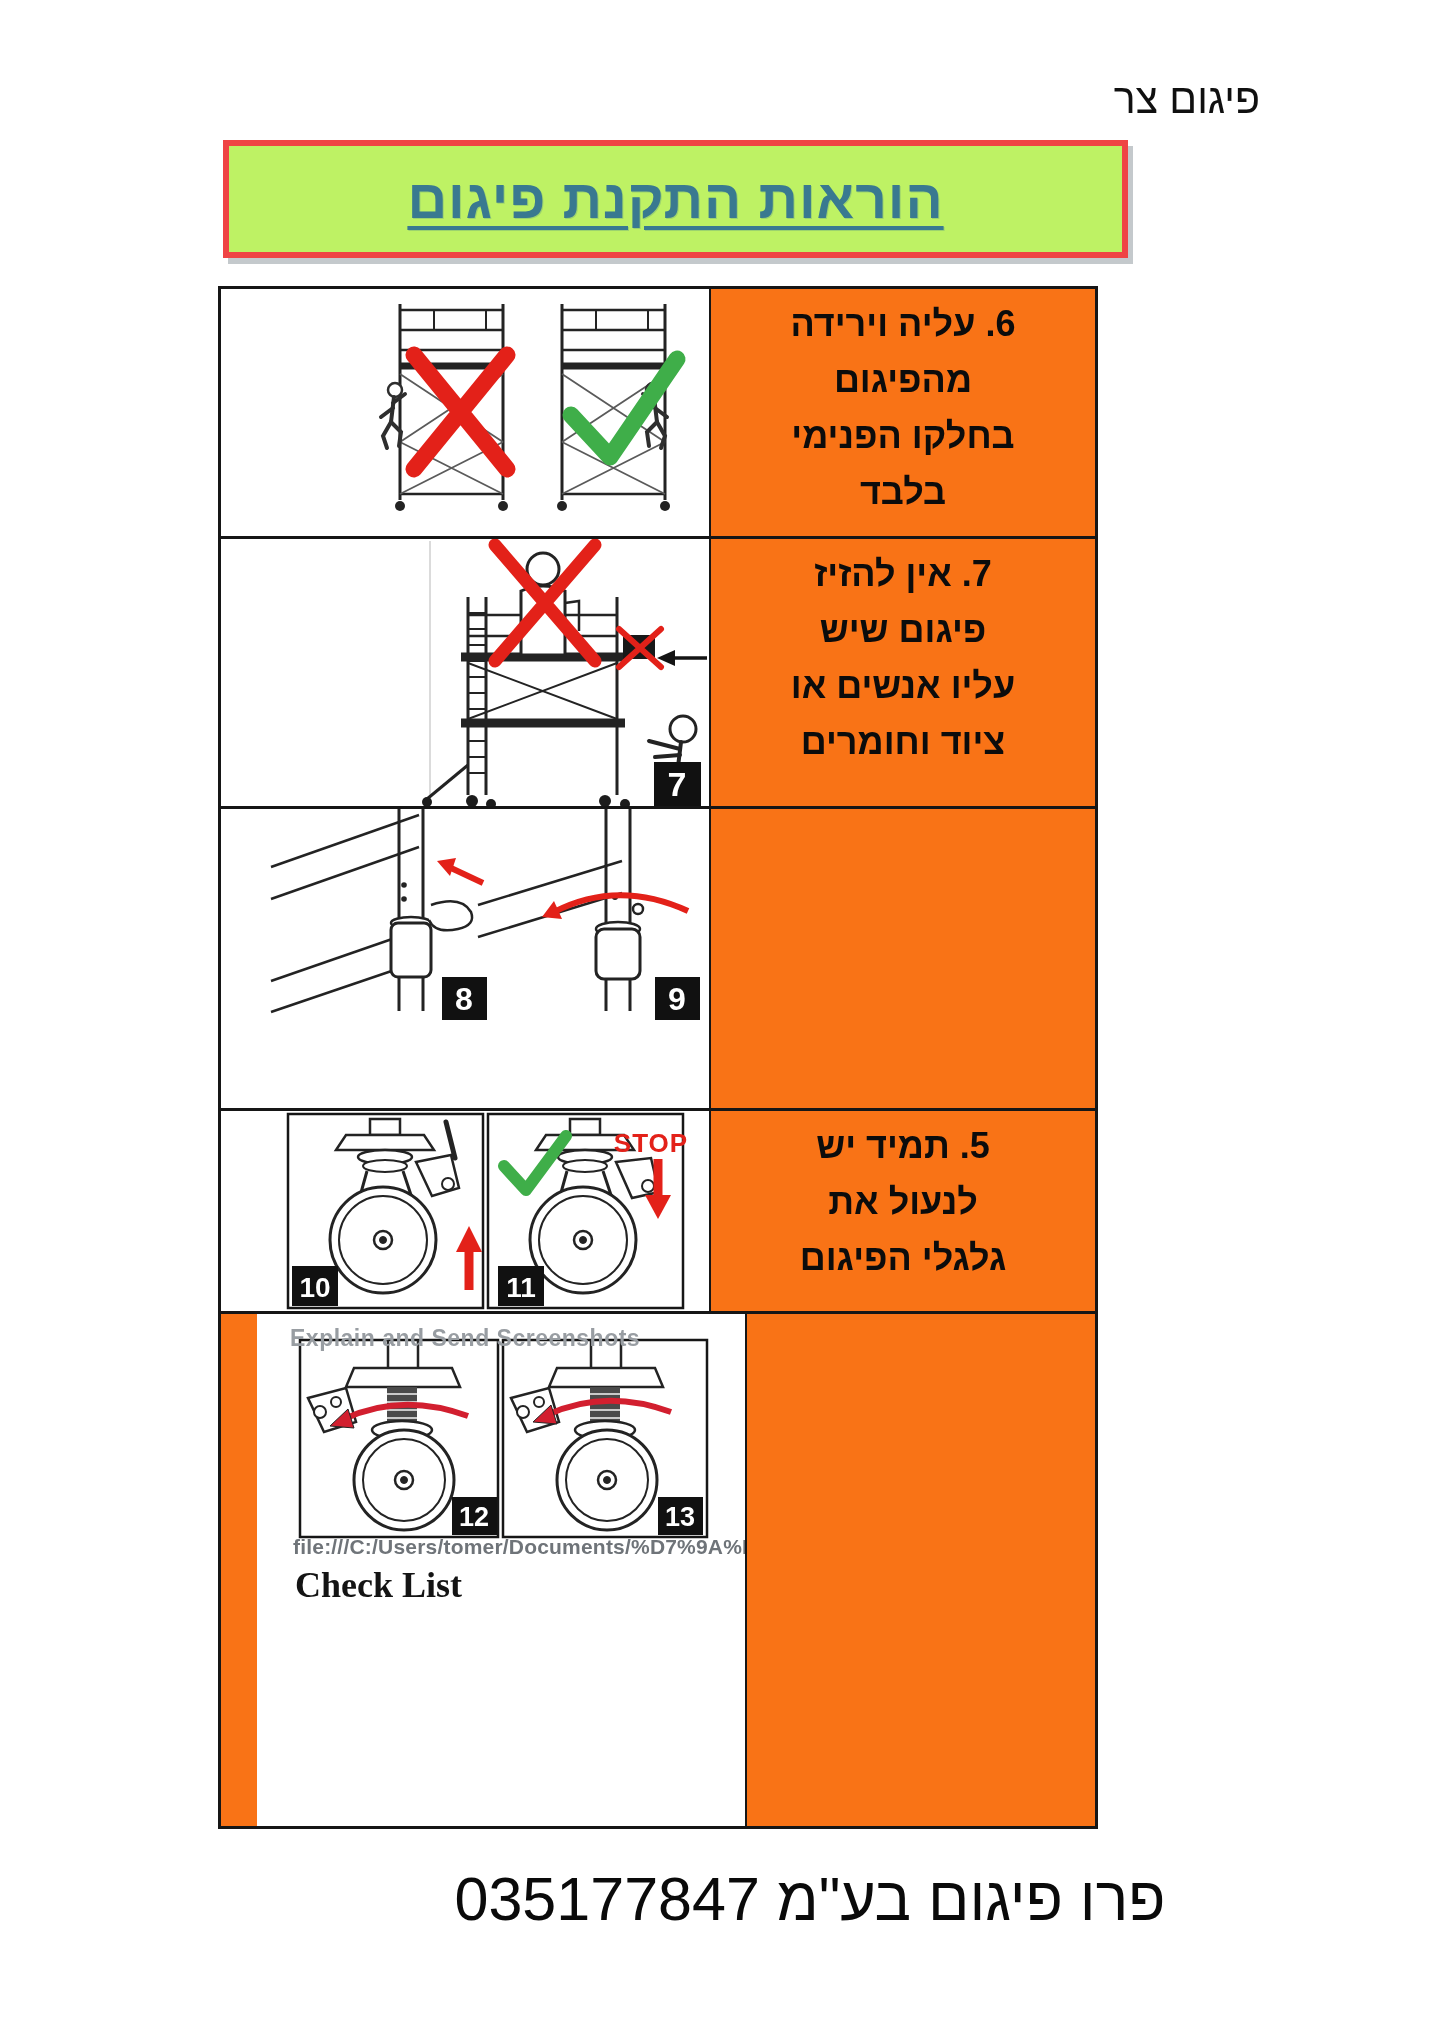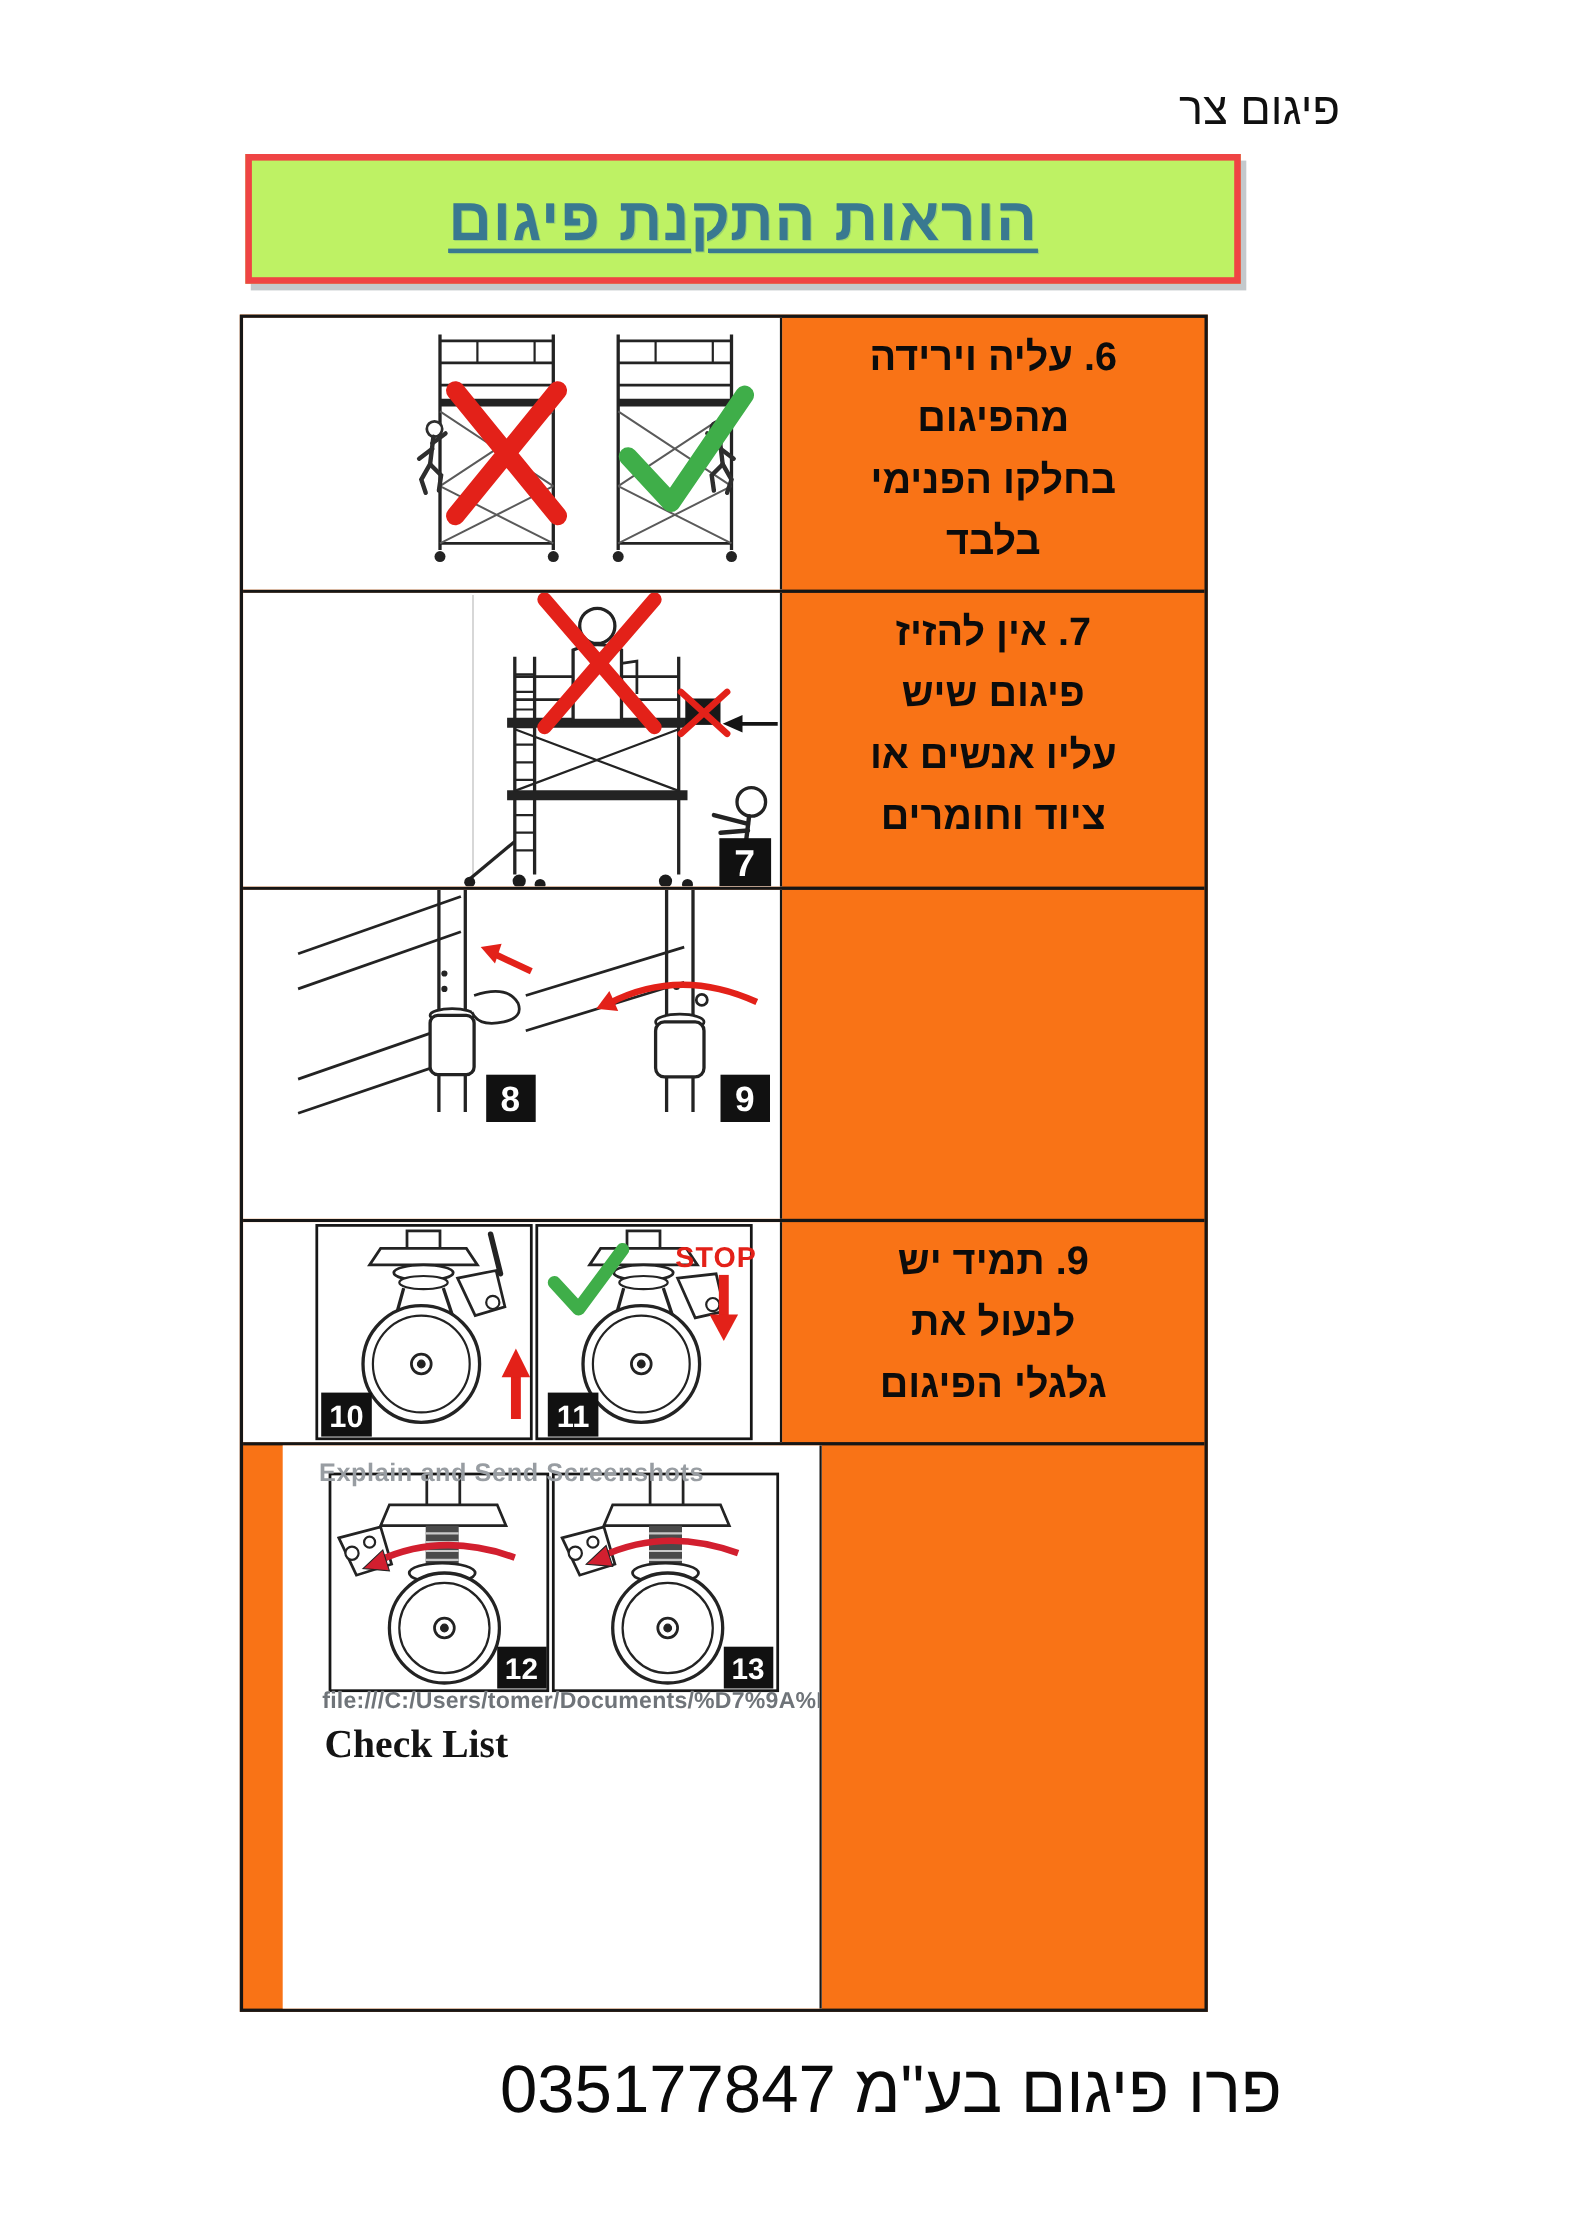--- a/index.html
+++ b/index.html
@@ -1,21 +1,21 @@
 <!DOCTYPE html>
 <html lang="he"><head>
 <meta charset="utf-8">
 <style>
   html,body{margin:0;padding:0;}
   body{
     width:1440px;height:2036px;position:relative;background:#ffffff;
     font-family:"Liberation Sans",sans-serif;overflow:hidden;color:#0d0d0d;
   }
   .corner-note{
-    position:absolute;left:1030px;top:76px;width:230px;text-align:center;
+    position:absolute;left:1030px;top:76px;width:230px;text-align:right;
     font-size:41px;color:#101010;direction:rtl;
   }
   .title-box{
     position:absolute;left:183px;top:140px;width:893px;height:106px;
     border:6px solid #ef4444;background:#bef264;
     box-shadow:5px 6px 0 rgba(125,136,142,.45);
     display:flex;align-items:center;justify-content:center;margin-left:40px;
   }
   .title-text{
     font-size:55px;font-weight:700;color:#397990;direction:rtl;
@@ -271,21 +271,21 @@
         <g>
           <path d="M437,48 V86" stroke="#e32119" stroke-width="9"></path>
           <polygon points="437,108 424,84 450,84" fill="#e32119"></polygon>
         </g>
         <g>
           <rect x="277" y="155" width="46" height="40" fill="#111111"></rect>
           <text class="badge-num" x="300" y="186" font-size="28" fill="#ffffff" text-anchor="middle">11</text>
         </g>
       </svg>
     </div>
-    <div class="txt-cell">9. תמיד יש
+    <div class="txt-cell">5. תמיד יש
 לנעול את
 גלגלי הפיגום</div>
   </div>
 
   <div class="irow" style="height:512px;">
     <div class="fig-cell">
       <div class="wm-top">Explain and Send Screenshots</div>
       <div class="wm-bottom">file:///C:/Users/tomer/Documents/%D7%9A%D7%</div>
       <div class="check-list">Check List</div>
       <svg width="488" height="512" viewBox="0 0 488 512">

